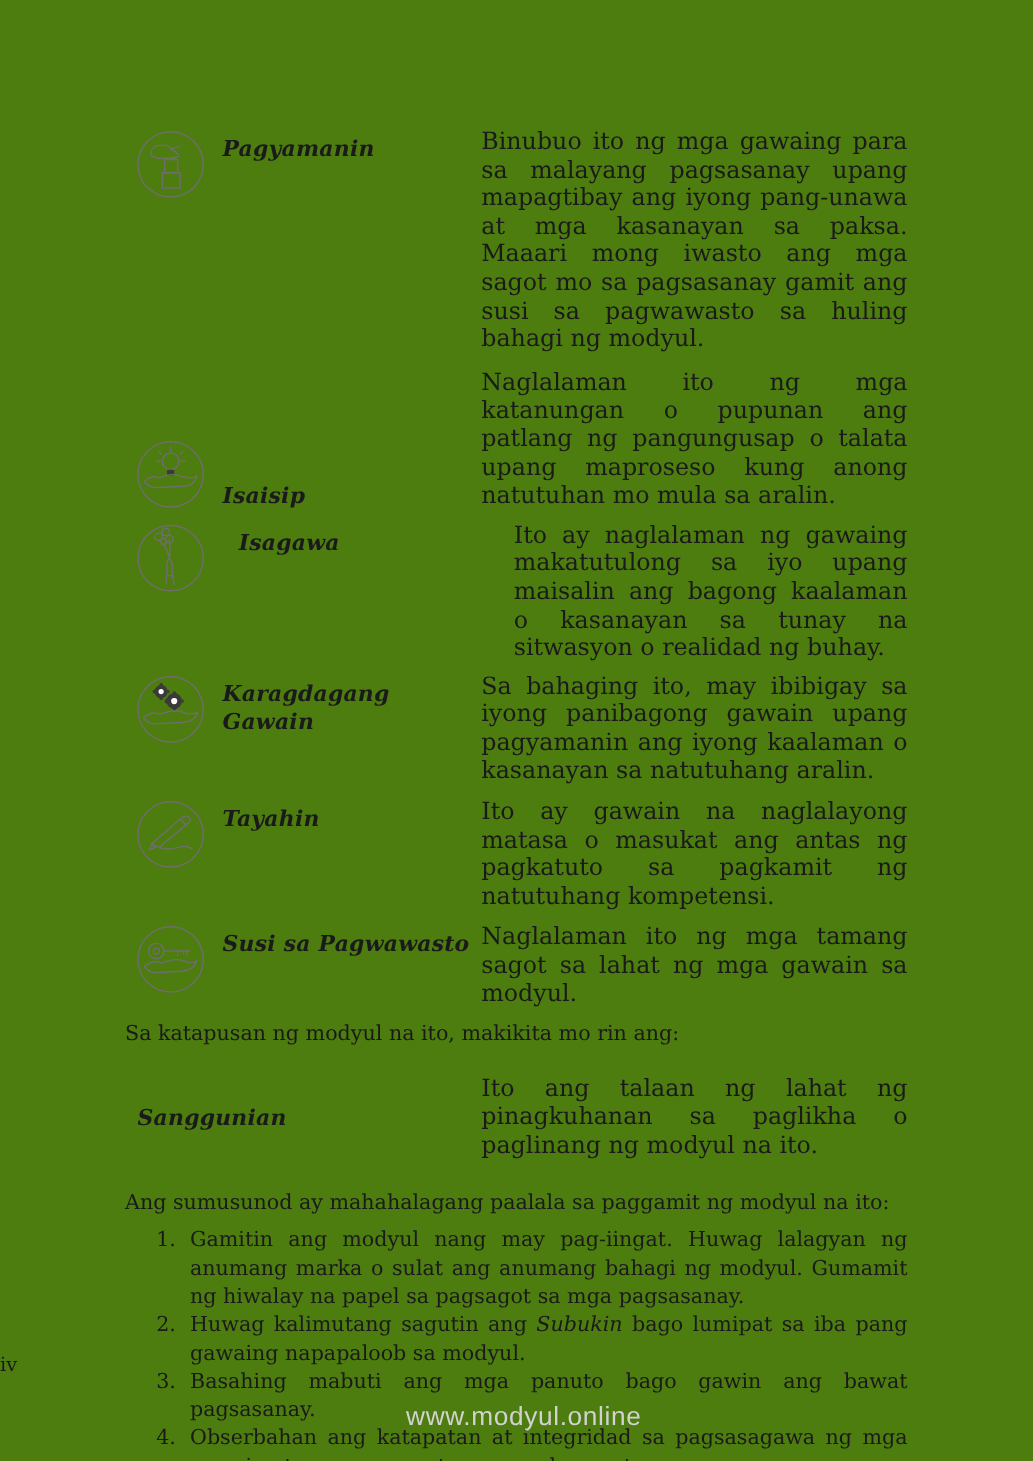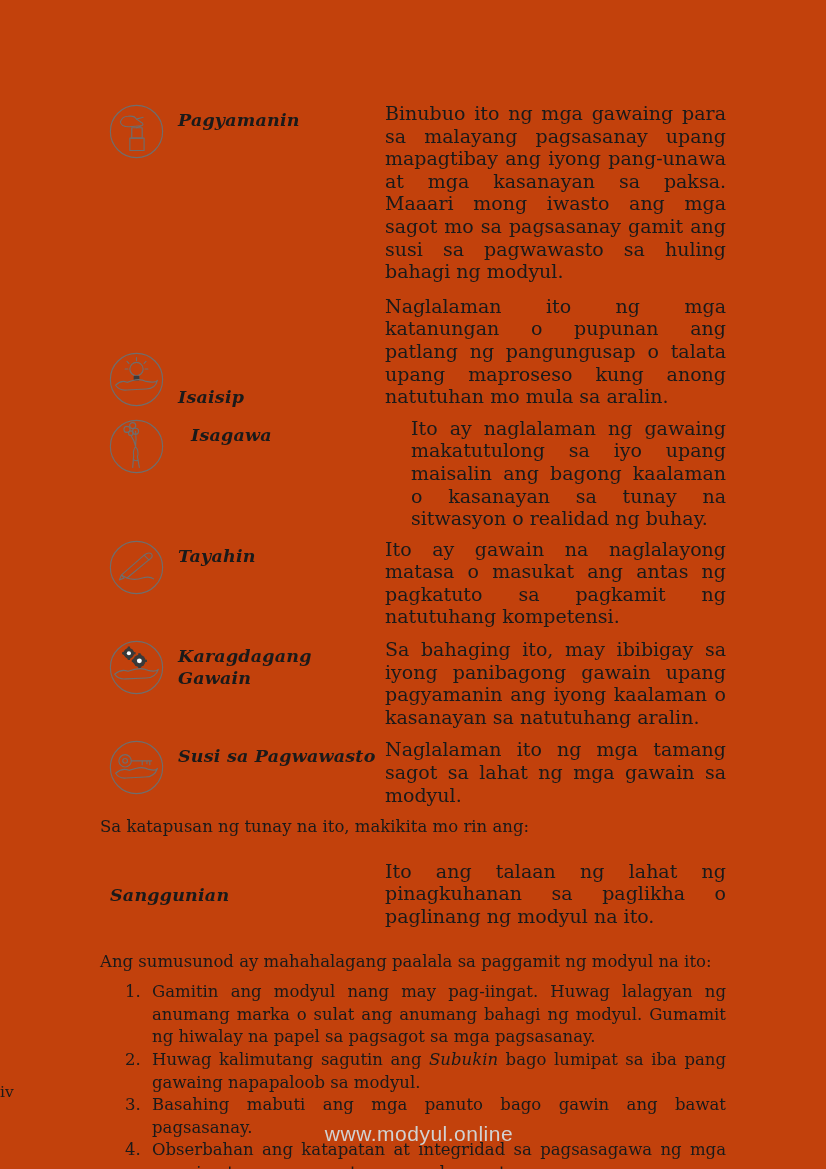--- a/index.html
+++ b/index.html
@@ -6,21 +6,21 @@
   html, body { background: #ffffff; }
   body {
     width: 826px; height: 1169px;
     font-family: "DejaVu Serif", serif;
     color: #1a1a1a;
     position: relative;
     overflow: hidden;
   }
   .page {
     position: absolute; inset: 0;
-    background: #c2410c;
+    background: #4d7c0f;
   }
   .content {
     position: absolute;
     left: 100px; top: 102px;
     width: 626px;
   }
   .section-row {
     display: flex;
     align-items: flex-start;
   }
@@ -154,33 +154,20 @@
           <circle class="icon-art" cx="20" cy="12" r="3.2"></circle>
           <circle class="icon-art" cx="26" cy="8" r="3.2"></circle>
           <circle class="icon-art" cx="29" cy="14" r="3.2"></circle>
           <circle class="icon-art" cx="24" cy="16" r="2.4"></circle>
           <path class="icon-art" d="M24 18 Q28 24 29 30 M29 14 Q30 22 29 30"></path>
           <path class="icon-art" d="M29 30 Q26 34 27 40 L26 52 M29 30 Q33 35 31 41 L33 52 M27 44 Q30 46 32 44"></path>
         </svg>
       </div>
       <div class="label-cell">Isagawa</div>
       <div class="text-cell">Ito ay naglalaman ng  gawaing makatutulong sa iyo upang maisalin ang bagong kaalaman o kasanayan sa tunay na sitwasyon o realidad ng buhay.</div>
-    </div>
-
-    <div class="section-row row-4">
-      <div class="icon-cell">
-        <svg width="57" height="57" viewBox="0 0 60 60">
-          <circle class="icon-art" cx="30" cy="30" r="27.5"></circle>
-          <path class="icon-art" d="M14 38 L38 17 Q43 13 46 16 Q48 19 43 22 L20 41 Z"></path>
-          <path class="icon-art" d="M14 38 L12 43 L17 41 Z M38 17 L43 22"></path>
-          <path class="icon-art" d="M20 41 Q28 44 36 41 Q44 39 48 42"></path>
-        </svg>
-      </div>
-      <div class="label-cell">Tayahin</div>
-      <div class="text-cell">Ito ay gawain  na naglalayong matasa o masukat ang antas ng pagkatuto sa pagkamit ng natutuhang kompetensi.</div>
     </div>
 
     <div class="section-row row-5">
       <div class="icon-cell">
         <svg width="57" height="57" viewBox="0 0 60 60">
           <circle class="icon-art" cx="30" cy="30" r="27.5"></circle>
           <g class="icon-fill">
             <circle cx="22" cy="15" r="5.5"></circle>
             <rect x="20.8" y="8" width="2.4" height="14"></rect>
             <rect x="15" y="13.8" width="14" height="2.4"></rect>
@@ -194,35 +181,48 @@
           </g>
           <circle cx="22" cy="15" r="2.2" fill="#ffffff"></circle>
           <circle cx="33" cy="23" r="2.6" fill="#ffffff"></circle>
           <path class="icon-art" d="M7 37 Q14 31 21 34 L28 32 Q36 30 42 33 Q50 35 53 32 Q50 41 40 41 L19 42 Q11 43 7 37 Z"></path>
         </svg>
       </div>
       <div class="label-cell">Karagdagang Gawain</div>
       <div class="text-cell">Sa bahaging ito, may ibibigay sa iyong panibagong gawain upang pagyamanin ang iyong kaalaman o kasanayan sa natutuhang aralin.</div>
     </div>
 
+    <div class="section-row row-4">
+      <div class="icon-cell">
+        <svg width="57" height="57" viewBox="0 0 60 60">
+          <circle class="icon-art" cx="30" cy="30" r="27.5"></circle>
+          <path class="icon-art" d="M14 38 L38 17 Q43 13 46 16 Q48 19 43 22 L20 41 Z"></path>
+          <path class="icon-art" d="M14 38 L12 43 L17 41 Z M38 17 L43 22"></path>
+          <path class="icon-art" d="M20 41 Q28 44 36 41 Q44 39 48 42"></path>
+        </svg>
+      </div>
+      <div class="label-cell">Tayahin</div>
+      <div class="text-cell">Ito ay gawain  na naglalayong matasa o masukat ang antas ng pagkatuto sa pagkamit ng natutuhang kompetensi.</div>
+    </div>
+
     <div class="section-row row-6">
       <div class="icon-cell">
         <svg width="57" height="57" viewBox="0 0 60 60">
           <circle class="icon-art" cx="30" cy="30" r="27.5"></circle>
           <circle class="icon-art" cx="18" cy="23" r="6.5"></circle>
           <circle class="icon-art" cx="18" cy="23" r="2.5"></circle>
           <path class="icon-art" d="M24.5 23 L46 23 M36 23 L36 27 M41 23 L41 26 M44 23 L44 27"></path>
           <path class="icon-art" d="M8 36 Q15 30 22 33 L29 31 Q37 29 43 32 Q50 34 52 31 Q49 40 39 40 L19 41 Q12 42 8 36 Z"></path>
         </svg>
       </div>
       <div class="label-cell">Susi sa Pagwawasto</div>
       <div class="text-cell">Naglalaman ito ng mga tamang sagot sa lahat ng mga gawain sa modyul.</div>
     </div>
 
-    <p class="para para-katapusan">Sa katapusan ng tunay na ito, makikita mo rin ang:</p>
+    <p class="para para-katapusan">Sa katapusan ng modyul na ito, makikita mo rin ang:</p>
 
     <div class="sanggunian-row">
       <div class="sanggunian-label">Sanggunian</div>
       <div class="text-cell">Ito ang talaan ng lahat ng pinagkuhanan sa paglikha o paglinang ng modyul na ito.</div>
     </div>
 
     <p class="para para-paalala">Ang sumusunod ay mahahalagang paalala sa paggamit ng modyul na ito:</p>
 
     <div class="reminder-list">
       <div class="reminder-item">

